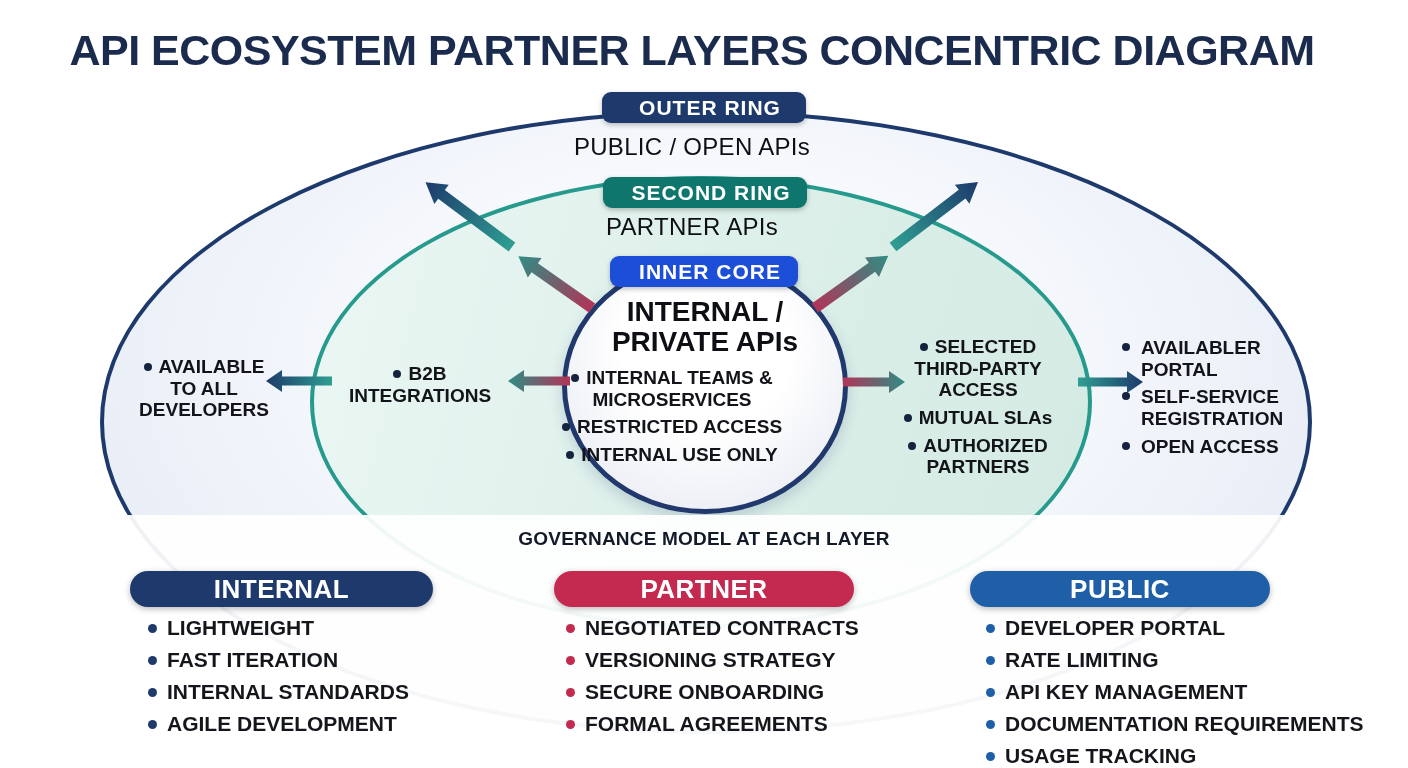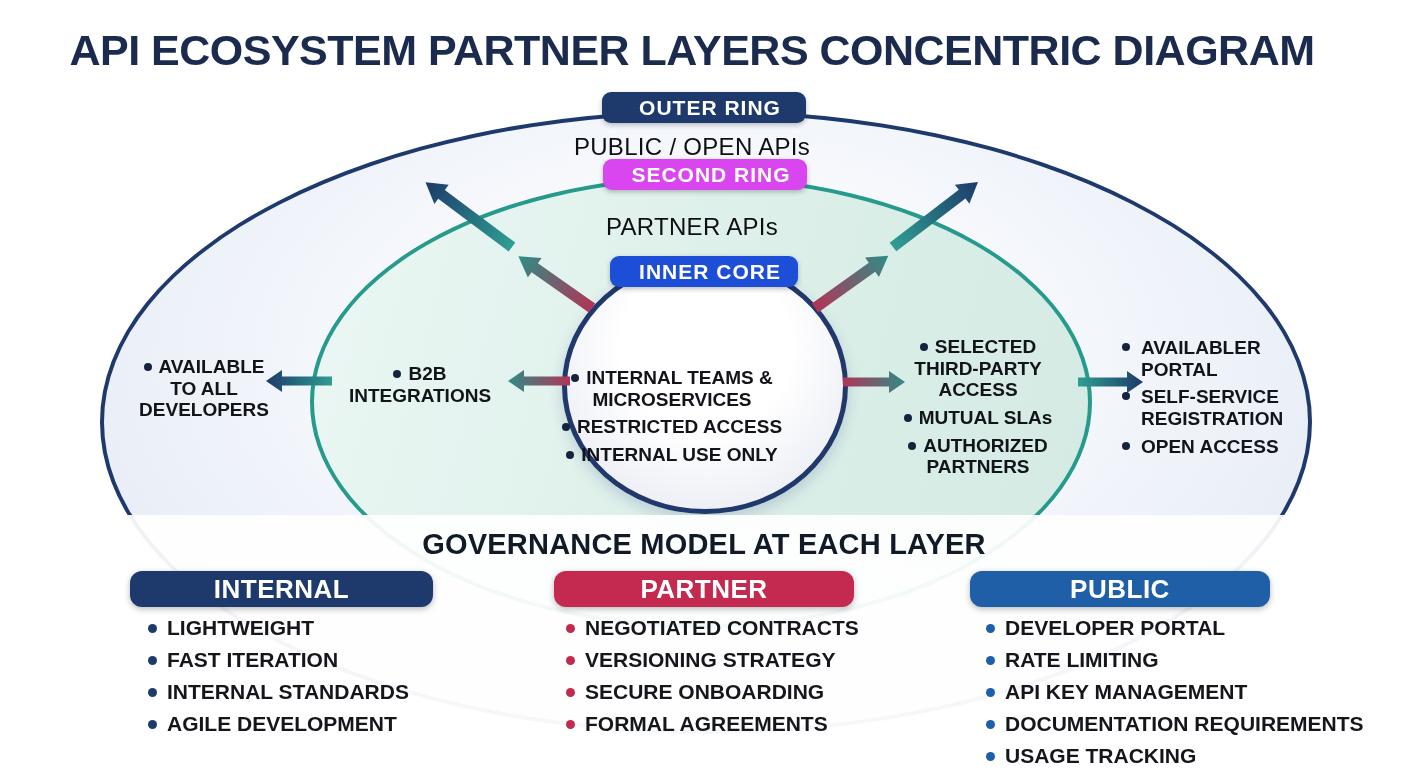--- a/index.html
+++ b/index.html
@@ -17,21 +17,21 @@
     background:linear-gradient(105deg, #ebf7f4 0%, #dcefe9 55%, #d3eae3 100%); }
   .core-ell { left:562px; top:258px; width:286px; height:256px; border:5px solid #20386b;
     background:radial-gradient(circle at 50% 35%, #ffffff 40%, #eceef5 80%, #e2e6ef 100%);
     box-shadow:0 6px 14px rgba(30,58,109,0.18); }
 
   svg.arrows { position:absolute; left:0; top:0; pointer-events:none; }
 
   .badge { position:absolute; color:#ffffff; font-weight:700; font-size:21px; letter-spacing:1px;
     text-align:center; border-radius:9px; box-shadow:0 2px 5px rgba(0,0,0,0.25); line-height:31px;padding-left:12px; }
   .badge-outer  { left:602px; top:92px;  width:204px; height:31px; background:#1e3a6d; }
-  .badge-second { left:603px; top:159px; width:204px; height:31px; background:#d946ef; }
+  .badge-second { left:603px; top:177px; width:204px; height:31px; background:#0f766e; }
   .badge-core   { left:610px; top:256px; width:188px; height:31px; background:#1d4ed8; }
 
   .ring-label { position:absolute; width:100%; text-align:center; font-weight:400;
     font-size:24px; color:#0d0f14; letter-spacing:0.3px; }
   .lbl-outer  { top:133px; }
   .lbl-second { top:213px; }
   .core-label { position:absolute; left:578px; top:297px; width:254px; text-align:center;
     font-weight:700; font-size:28px; line-height:1.07; color:#0d0f14; }
 
   ul.blist { list-style:none; position:absolute; font-weight:700; font-size:19px;
@@ -47,23 +47,23 @@
   .core-list li { margin-bottom:5px; }
   .avail-list    { left:128px;  top:356px; width:152px; }
   .b2b-list      { left:345px;  top:363px; width:150px; }
   .selected-list { left:897px;  top:336px; width:162px; }
   .rightouter-list { left:1122px; top:337px; width:188px; font-size:19px; }
   .rightouter-list li { margin-bottom:6px; }
 
   .governance { position:absolute; left:0; top:515px; width:1408px; height:253px;
     background:linear-gradient(rgba(255,255,255,0.93), rgba(255,255,255,0.97)); }
   .gov-title { position:absolute; top:13px; width:100%; text-align:center;
-    font-size:29px; font-weight:700; color:#121a28; letter-spacing:0.2px; }
+    font-size:19px; font-weight:700; color:#121a28; letter-spacing:0.2px; }
   .gov-header { position:absolute; top:56px; height:36px; color:#fff; font-weight:700;
-    font-size:26px; text-align:center; line-height:36px; border-radius:12px;
+    font-size:26px; text-align:center; line-height:36px; border-radius:18px;
     letter-spacing:0.5px; box-shadow:0 2px 6px rgba(0,0,0,0.28); }
   .gh-internal { left:130px; width:303px; background:#1e3a6d; }
   .gh-partner  { left:554px; width:300px; background:#c42a50; }
   .gh-public   { left:970px; width:300px; background:#1e5fa8; }
   ul.gov-list { list-style:none; position:absolute; top:101px; font-weight:700;
     font-size:21px; color:#14161b; }
   ul.gov-list li { margin-bottom:8px; white-space:nowrap; }
   ul.gov-list .dot { width:9px; height:9px; margin-right:10px; vertical-align:2px; }
   .gl-internal { left:148px; }
   .gl-partner  { left:566px; }
@@ -120,20 +120,21 @@
       </g>
   </svg>
 
   <div class="badge badge-outer">OUTER RING</div>
   <div class="ring-label lbl-outer">PUBLIC / OPEN APIs</div>
 
   <div class="badge badge-second">SECOND RING</div>
   <div class="ring-label lbl-second">PARTNER APIs</div>
 
   <div class="badge badge-core">INNER CORE</div>
+  <div class="core-label">INTERNAL / PRIVATE APIs</div>
 
   <ul class="blist center-list core-list">
     <li><span class="dot"></span><span>INTERNAL TEAMS &amp; MICROSERVICES</span></li>
     <li><span class="dot"></span><span>RESTRICTED ACCESS</span></li>
     <li><span class="dot"></span><span>INTERNAL USE ONLY</span></li>
   </ul>
 
   <ul class="blist center-list avail-list">
     <li><span class="dot"></span><span>AVAILABLE TO ALL DEVELOPERS</span></li>
   </ul>

